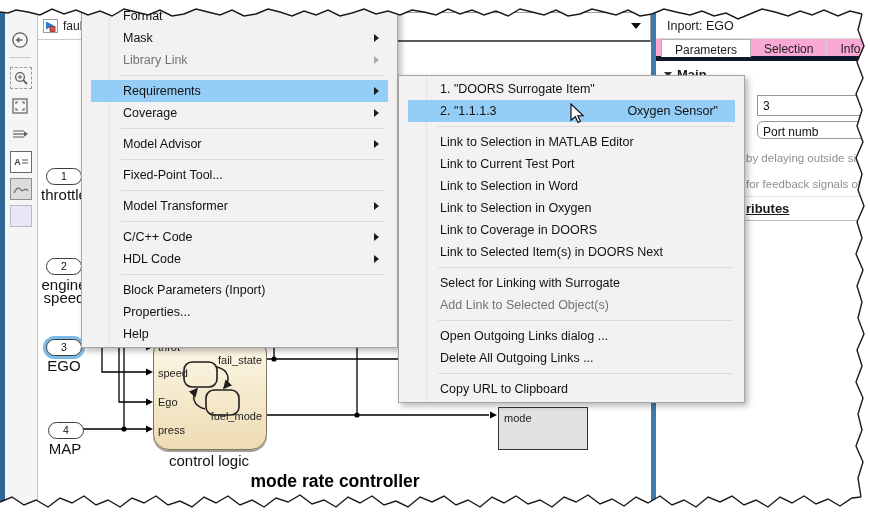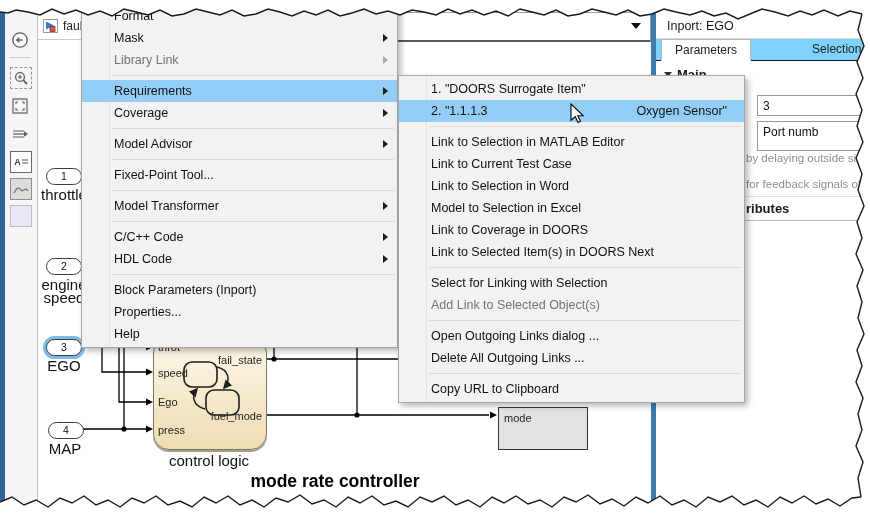--- a/index.html
+++ b/index.html
@@ -18,43 +18,43 @@
   .swatch{border:1px solid #b9b9ce;background:#e7e7f6;}
   
   .tabstrip{left:38px;top:11px;width:614px;height:28px;background:#fff;border-bottom:1px solid #cccccc;z-index:3;}
   .tab{position:absolute;left:0;top:2px;height:26px;display:flex;align-items:center;gap:5px;padding-left:5px;font-size:12px;color:#222;}
   .combo{left:362px;top:12px;width:287px;height:27px;background:#fff;border:1px solid #9e9e9e;border-bottom:2px solid #5a5a5a;z-index:3;}
   .combo-arrow{position:absolute;right:9px;top:10px;width:0;height:0;border-left:5.5px solid transparent;border-right:5.5px solid transparent;border-top:6px solid #111;}
   
   .splitter{left:651px;top:11px;width:5px;height:491px;background:#3e7cae;z-index:6;}
   .panel{left:656px;top:11px;width:214px;height:491px;background:#fff;z-index:5;overflow:hidden;}
   .panel-title{position:absolute;left:11px;top:8px;font-size:12.5px;color:#1a1a1a;}
-  .ptabs{position:absolute;left:0;top:27px;width:100%;height:23px;border-top:1px solid #dadada;border-bottom:1px solid #0f172a;background:#7dd3fc;display:flex;align-items:stretch;box-sizing:border-box;gap:48px;}
+  .ptabs{position:absolute;left:0;top:27px;width:100%;height:23px;border-top:1px solid #dadada;border-bottom:5px solid #0f172a;background:#f9a8d4;display:flex;align-items:stretch;box-sizing:border-box;}
   .ptab{font-size:12px;color:#222;padding:0 13px;line-height:21px;border-right:1px solid #cfcfcf;}
   .ptab.active{background:#fff;border:1px solid #b3b3b3;border-bottom:1px solid #fff;margin-left:5px;margin-bottom:-1px;}
   .main-hdr{position:absolute;left:8px;top:56px;font-size:13px;font-weight:bold;color:#1a1a1a;display:flex;align-items:center;gap:5px;}
   .tri-down{width:0;height:0;border-left:4.5px solid transparent;border-right:4.5px solid transparent;border-top:5.5px solid #333;}
   .fld{position:absolute;left:101px;width:113px;background:#fff;border:1px solid #979797;font-size:12px;color:#111;line-height:20px;padding-left:5px;box-sizing:border-box;}
   .helptxt{position:absolute;left:90px;font-size:11.5px;color:#8f8f8f;white-space:nowrap;}
-  .attr-frag{position:absolute;left:90px;top:190px;font-size:13px;font-weight:bold;color:#1a1a1a;}
+  .attr-frag{position:absolute;left:90px;top:190px;font-size:13px;font-weight:bold;color:#1a1a1a;text-decoration:underline;}
   .hline{position:absolute;height:1px;background:#c9c9c9;}
   
   .stadium{position:absolute;width:34px;height:15px;background:#fff;border:1.4px solid #3d3d3d;border-radius:9px;
     text-align:center;line-height:15px;font-size:10.5px;color:#111;z-index:2;}
   .selected{box-shadow:0 0 0 3px #7cbbe8;}
   .blklabel{position:absolute;font-size:15px;color:#111;text-align:center;z-index:2;}
   .chart{left:153px;top:337px;width:112px;height:111px;border:1.5px solid #80755d;border-radius:16px;
     background:linear-gradient(#fdf8ea,#eedcb2);box-shadow:0 2px 0 rgba(70,62,45,.5);z-index:2;}
   .port{position:absolute;font-size:11px;color:#222;}
   .modeblock{left:498px;top:407px;width:88px;height:41px;background:#e2e2e2;border:1.4px solid #333;z-index:2;}
   .modeblock .port{left:5px;top:4px;}
   .frc-title{left:250px;top:471px;width:170px;font-size:17.5px;font-weight:bold;color:#000;text-align:center;z-index:2;}
   
   .menu{position:absolute;background:#f2f2f2;border:1px solid #a6a6a6;box-shadow:3px 3px 6px rgba(0,0,0,.28);
-    padding:2px 0;box-sizing:border-box;}
+    padding:2px 9px;box-sizing:border-box;}
   .menu .gutter{position:absolute;left:27px;top:0;bottom:0;width:1px;background:#e4e4e4;}
   .mi{height:22px;display:flex;align-items:center;justify-content:space-between;
     padding:0 9px 0 32px;font-size:12.5px;color:#111;position:relative;}
   .mi.hl{background:#94cdf5;}
   .mi.dis{color:#737373;}
   .caret{width:0;height:0;border-left:5px solid #1c1c1c;border-top:4px solid transparent;border-bottom:4px solid transparent;}
   .mi.dis .caret{border-left-color:#ababab;}
   .msep{height:1px;background:#dadada;margin:4px 3px 4px 30px;}
   #ctx{left:81px;top:2px;width:317px;z-index:30;}
   #sub{left:398px;top:75px;width:347px;z-index:31;}
@@ -194,21 +194,21 @@
   <div class="ptabs">
     <div class="ptab active">Parameters</div>
     <div class="ptab">Selection</div>
     <div class="ptab">Info</div>
   </div>
   <div class="main-hdr">
     <span class="tri-down"></span>
     <span>Main</span>
   </div>
   <div class="fld" style="top:84px;height:21px;">3</div>
-  <div class="fld" style="top:110px;height:30px;line-height:21px;">Port numb</div>
+  <div class="fld" style="top:110px;height:18px;line-height:21px;border-radius:6px;">Port numb</div>
   <div class="helptxt" style="top:141px;">by delaying outside sig</div>
   <div class="helptxt" style="top:167px;">for feedback signals of t</div>
   <div class="hline" style="left:88px;right:0;top:185px;background:#e2e2e2;"></div>
   <div class="attr-frag">ributes</div>
   <div class="hline" style="left:88px;right:0;top:209px;background:#b9b9b9;"></div>
 </div>
 
 <div id="ctx" class="menu">
   <div class="gutter"></div>
   <div class="mi">
@@ -273,37 +273,37 @@
     </div>
   <div class="mi hl">
       <span>2. "1.1.1.3</span>
       <span class="rlabel">Oxygen Sensor"</span>
     </div>
   <div class="msep"></div>
   <div class="mi">
       <span>Link to Selection in MATLAB Editor</span>
     </div>
   <div class="mi">
-      <span>Link to Current Test Case</span>
+      <span>Link to Current Test Port</span>
     </div>
   <div class="mi">
       <span>Link to Selection in Word</span>
     </div>
   <div class="mi">
-      <span>Model to Selection in Excel</span>
+      <span>Link to Selection in Oxygen</span>
     </div>
   <div class="mi">
       <span>Link to Coverage in DOORS</span>
     </div>
   <div class="mi">
       <span>Link to Selected Item(s) in DOORS Next</span>
     </div>
   <div class="msep"></div>
   <div class="mi">
-      <span>Select for Linking with Selection</span>
+      <span>Select for Linking with Surrogate</span>
     </div>
   <div class="mi dis">
       <span>Add Link to Selected Object(s)</span>
     </div>
   <div class="msep"></div>
   <div class="mi">
       <span>Open Outgoing Links dialog ...</span>
     </div>
   <div class="mi">
       <span>Delete All Outgoing Links ...</span>

